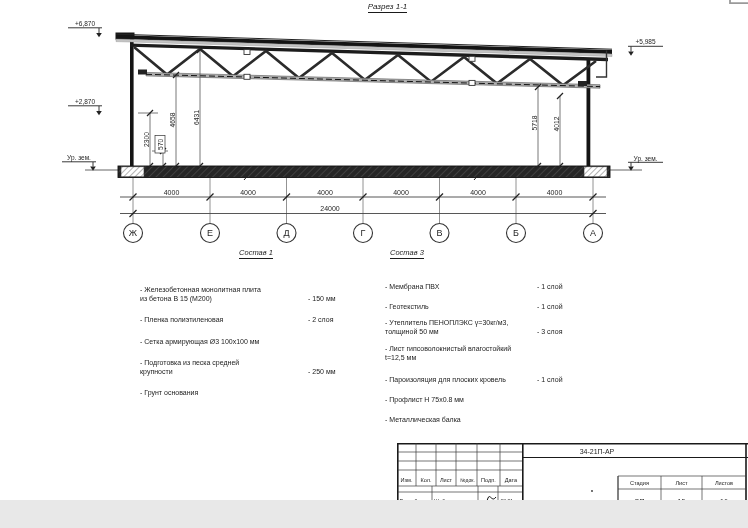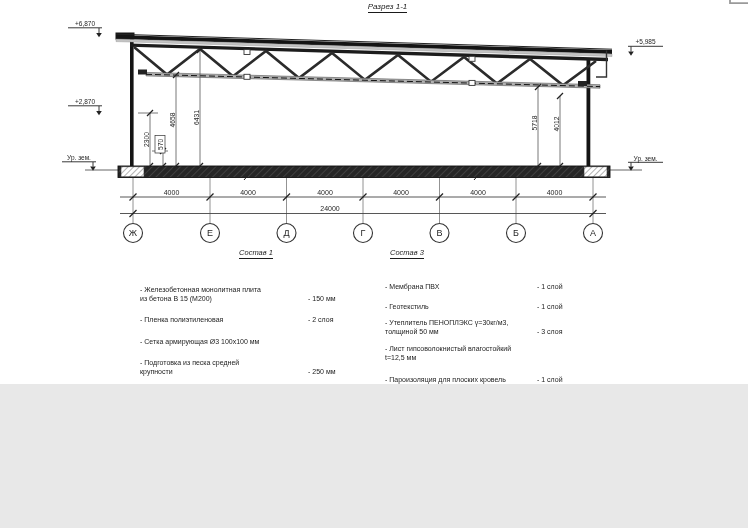--- a/index.html
+++ b/index.html
@@ -1,16 +1,16 @@
 <!DOCTYPE html>
 <html><head>
 <meta charset="utf-8">
 <style>
   html,body{margin:0;padding:0;background:#e8e8e8;}
-  .page{position:relative;width:748px;height:384px;background:#ffffff;overflow:hidden;
+  .page{position:relative;width:748px;height:500px;background:#ffffff;overflow:hidden;
         font-family:"Liberation Sans",sans-serif;color:#1a1a1a;}
   svg{position:absolute;left:0;top:0;}
   svg text{font-family:"Liberation Sans",sans-serif;fill:#1f1f1f;}
   .drawing-title{position:absolute;left:345px;top:2px;width:85px;text-align:center;
         font-size:8px;font-style:italic;}
   .drawing-title span{border-bottom:0.8px solid #1a1a1a;padding-bottom:1px;}
   .sostav{position:absolute;font-size:7px;line-height:9px;color:#1c1c1c;}
   .sostav1{left:140px;top:248px;width:232px;}
   .sostav2{left:385px;top:248px;width:235px;}
   .s-title{font-style:italic;font-size:7.5px;height:10px;}

